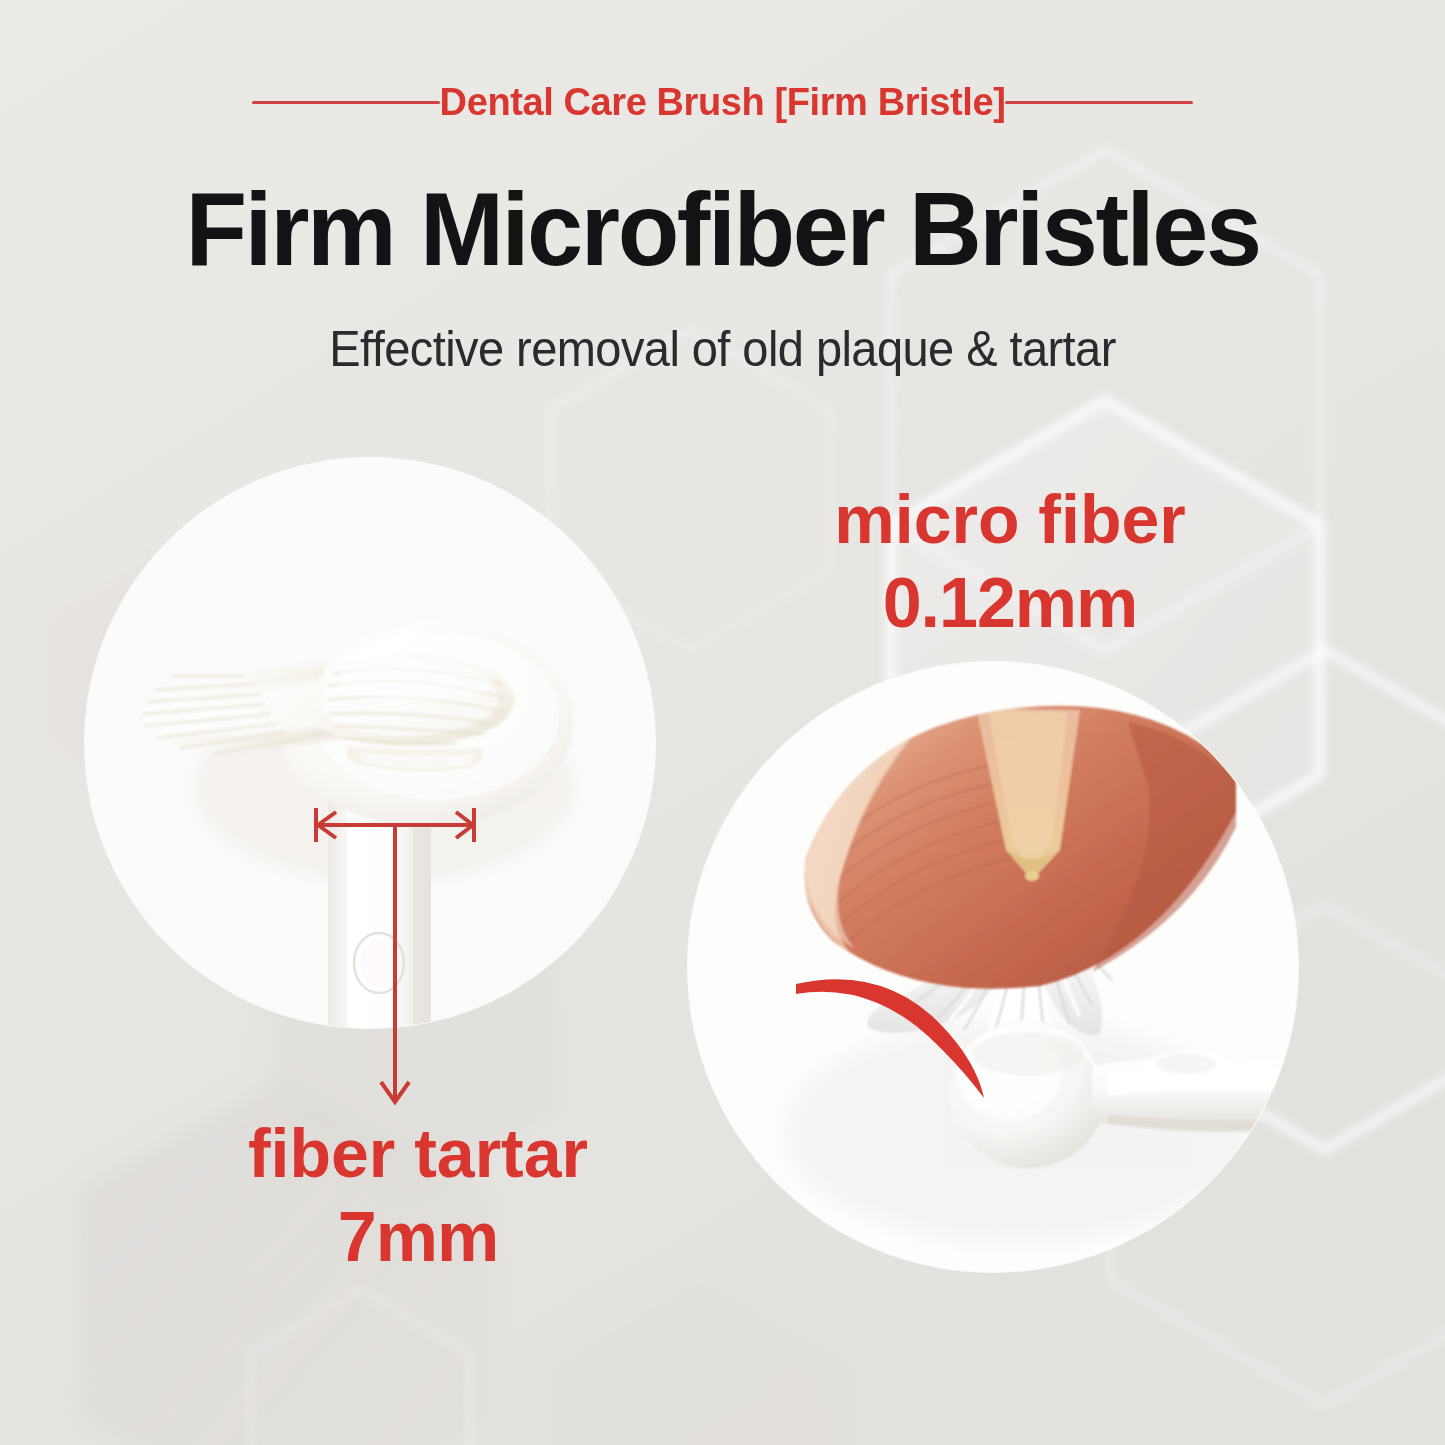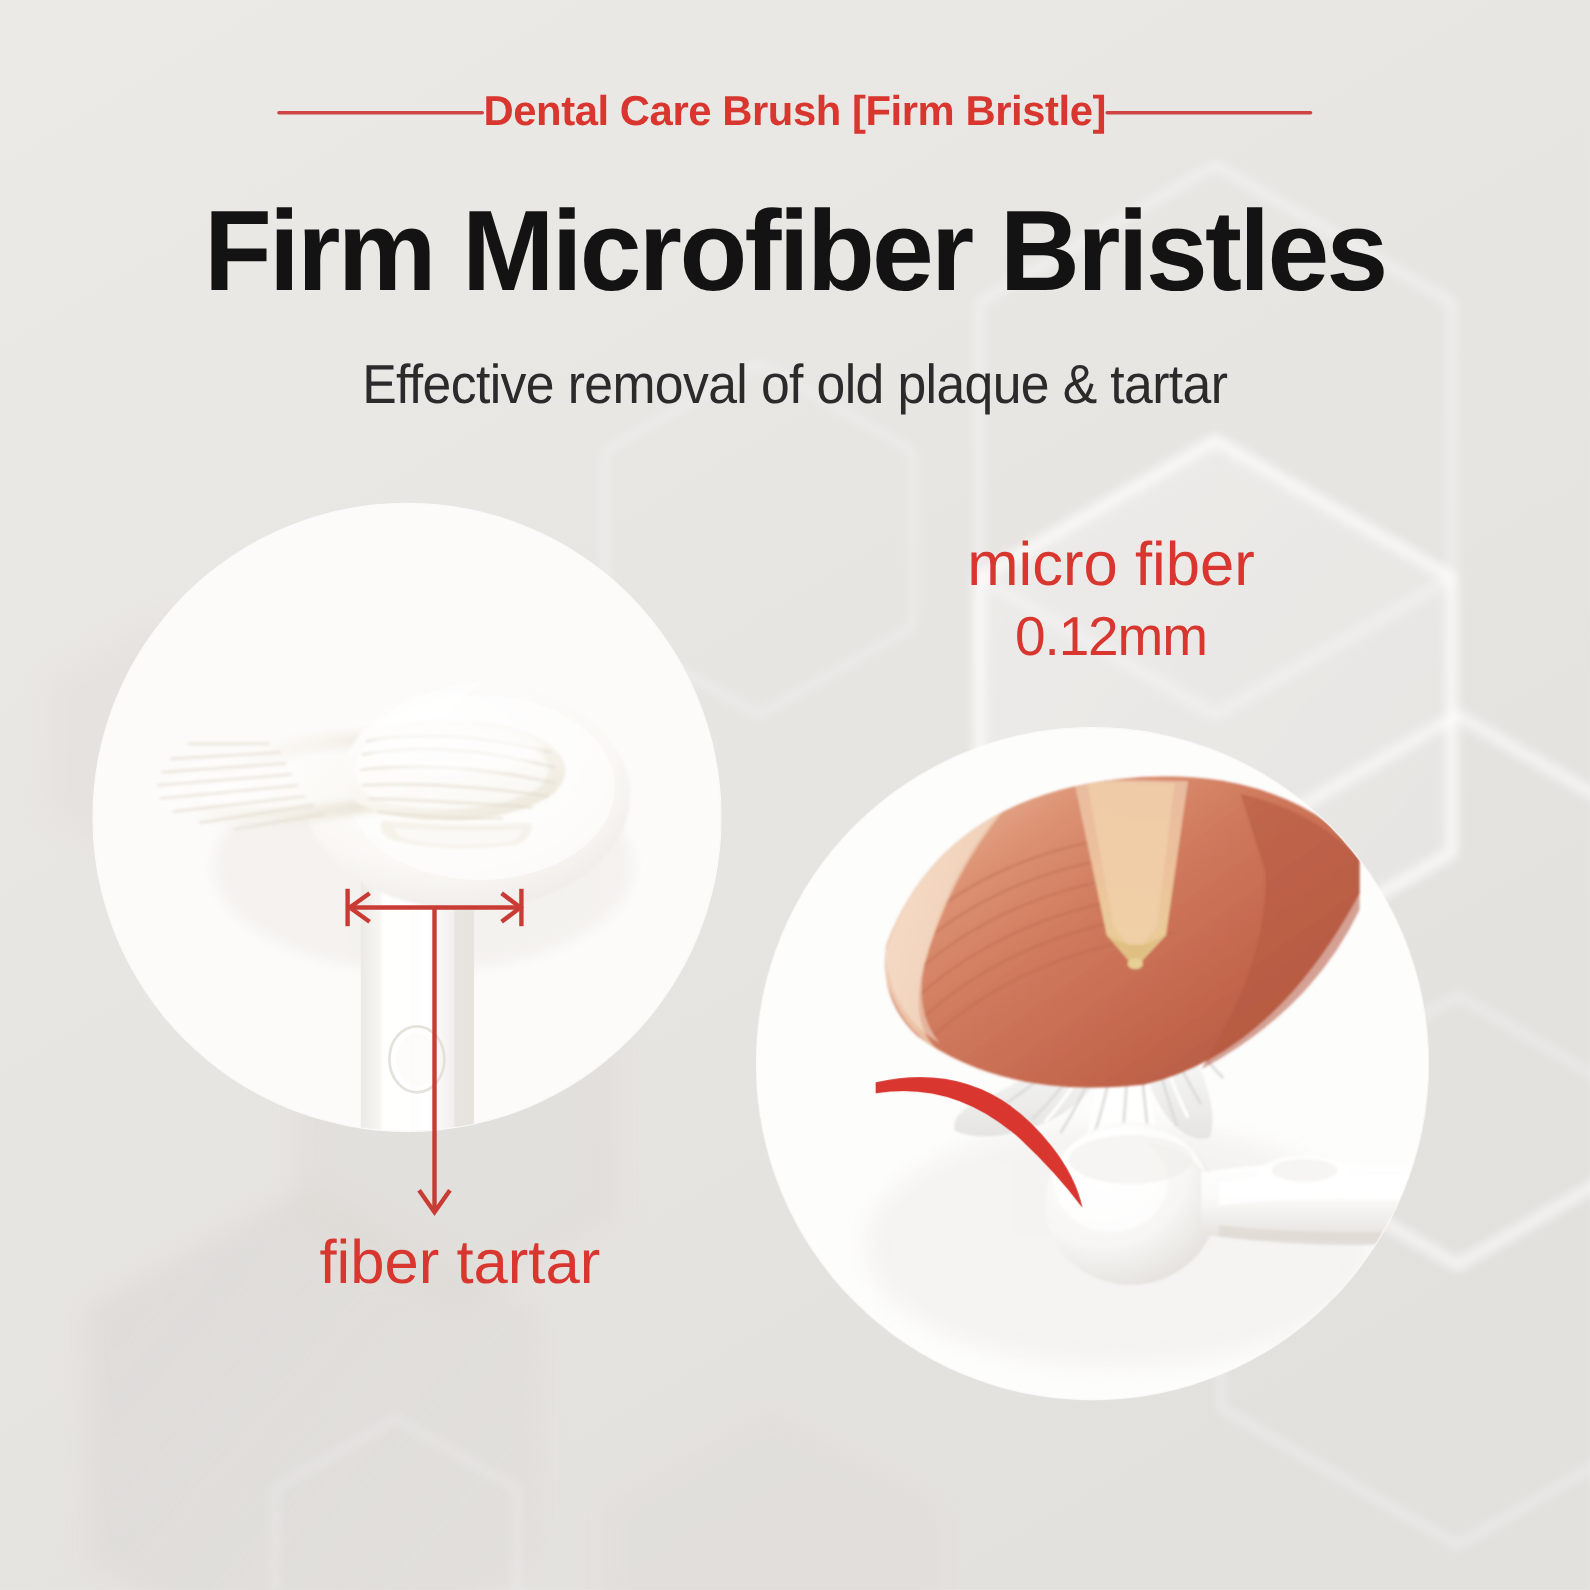--- a/index.html
+++ b/index.html
@@ -56,22 +56,22 @@
   }
   #right-photo {
     left:688px; top:662px; width:610px; height:610px;
     background:
       radial-gradient(circle at 30% 72%, #ffffff 0%, #fdfdfd 52%, #f6f5f3 85%, #f0efed 100%);
     box-shadow:0 0 0 1px rgba(255,255,255,0.85);
   }
 
   
   .anno { position:absolute; z-index:8; text-align:center; color:#d8362f; }
-  .anno-label { font-size:56px; font-weight:400; letter-spacing:0px; line-height:1.1; }
-  .anno-value { font-size:50px; font-weight:normal; letter-spacing:-1px; line-height:1.15; margin-top:6px; }
+  .anno-label { font-size:68px; font-weight:700; letter-spacing:0px; line-height:1.1; }
+  .anno-value { font-size:70px; font-weight:bold; letter-spacing:-1px; line-height:1.15; margin-top:6px; }
 
   #micro-anno { left:820px; top:482px; width:380px; }
   #fiber-anno { left:228px; top:1116px; width:380px; }
 
   
   #measure-layer { position:absolute; inset:0; z-index:9; pointer-events:none; }
 </style>
 </head>
 <body>
 
@@ -377,13 +377,14 @@
   </svg>
 </div>
 
 <div id="micro-anno" class="anno">
   <div class="anno-label">micro fiber</div>
   <div class="anno-value">0.12mm</div>
 </div>
 
 <div id="fiber-anno" class="anno">
   <div class="anno-label">fiber tartar</div>
+  <div class="anno-value">7mm</div>
 </div>
 
 </body></html>

